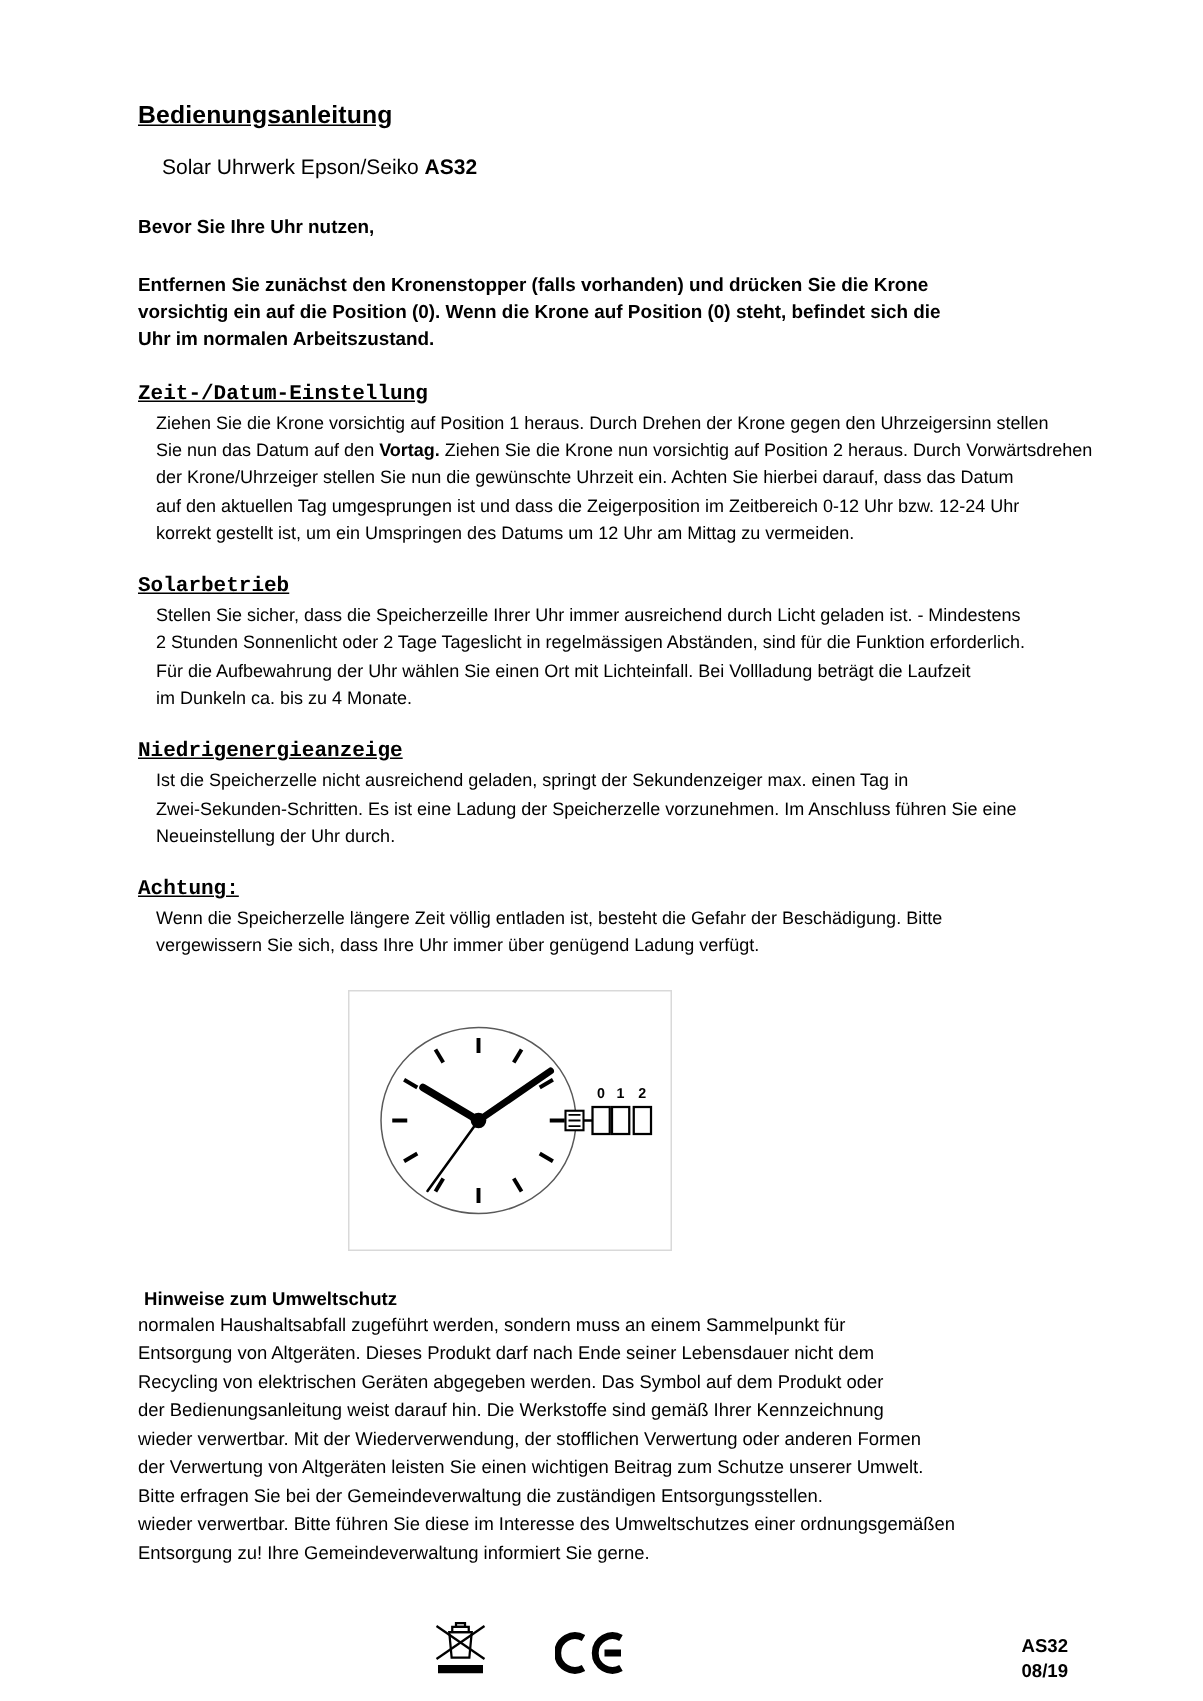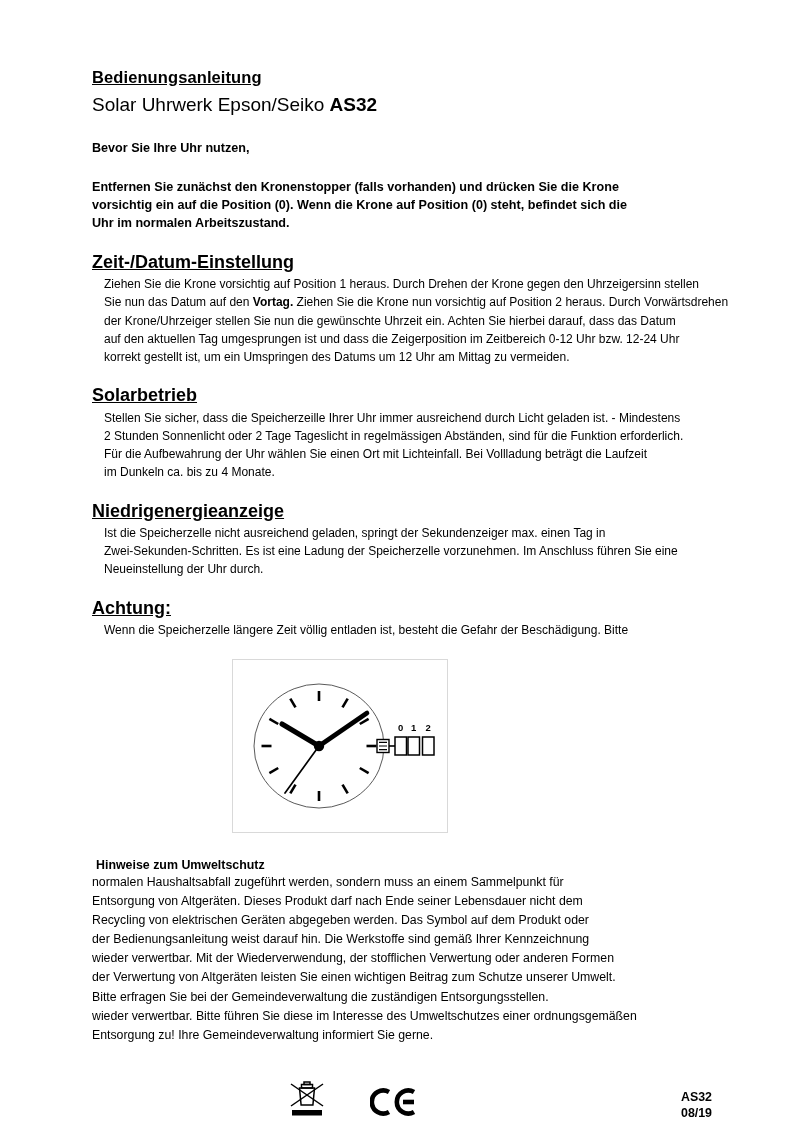--- a/index.html
+++ b/index.html
@@ -28,23 +28,23 @@
   
   .doc-title {
     font-size: 16.5px;
     font-weight: bold;
     text-decoration: underline;
     letter-spacing: 0.1px;
     margin: 0 0 7px 0;
     line-height: 1.15;
   }
   .doc-subtitle {
-    font-size: 19px;
+    font-size: 14px;
     font-weight: normal;
-    margin: 0;
+    margin: 16px;
     line-height: 1.2;
   }
   .doc-subtitle b { font-weight: bold; }
 
   .lead {
     margin-top: 22px;
     font-size: 12.6px;
     font-weight: bold;
     line-height: 1.45;
   }
@@ -53,25 +53,26 @@
   .para-bold {
     margin-top: 22px;
     font-size: 12.6px;
     font-weight: bold;
     line-height: 1.42;
   }
 
   
   .section { margin-top: 18px; }
   .section-head {
-    font-size: 18px;
+    font-size: 14px;
     font-weight: bold;
     text-decoration: underline;
     margin-bottom: 1px;
     line-height: 1.3;
+    font-family: Liberation Mono, monospace;
   }
   .section-body {
     font-size: 12px;
     line-height: 1.52;
     margin-left: 12px;
   }
   .section-body .ln { display: block; white-space: nowrap; }
   .section-body b { font-weight: bold; text-align: center; }
 
   
@@ -174,20 +175,21 @@
           <div class="section-body">
             <span class="ln"><span>Ist die Speicherzelle nicht ausreichend geladen, springt der Sekundenzeiger max. einen Tag in</span></span>
             <span class="ln"><span>Zwei-Sekunden-Schritten. Es ist eine Ladung der Speicherzelle vorzunehmen. Im Anschluss führen Sie eine</span></span>
             <span class="ln"><span>Neueinstellung der Uhr durch.</span></span>
           </div>
         </div>
         <div class="section">
           <div class="section-head">Achtung:</div>
           <div class="section-body">
             <span class="ln"><span>Wenn die Speicherzelle längere Zeit völlig entladen ist, besteht die Gefahr der Beschädigung. Bitte</span></span>
+            <span class="ln"><span>vergewissern Sie sich, dass Ihre Uhr immer über genügend Ladung verfügt.</span></span>
           </div>
         </div>
       </div>
 
     <div class="figure-wrap">
       <div class="figure">
         <svg width="214" height="172" viewBox="0 0 214 172">
 
           <ellipse cx="86" cy="86" rx="65" ry="62" fill="#ffffff" stroke="#5a5a5a" stroke-width="1"></ellipse>
           <g stroke="#000000" stroke-width="2.6" stroke-linecap="butt">

